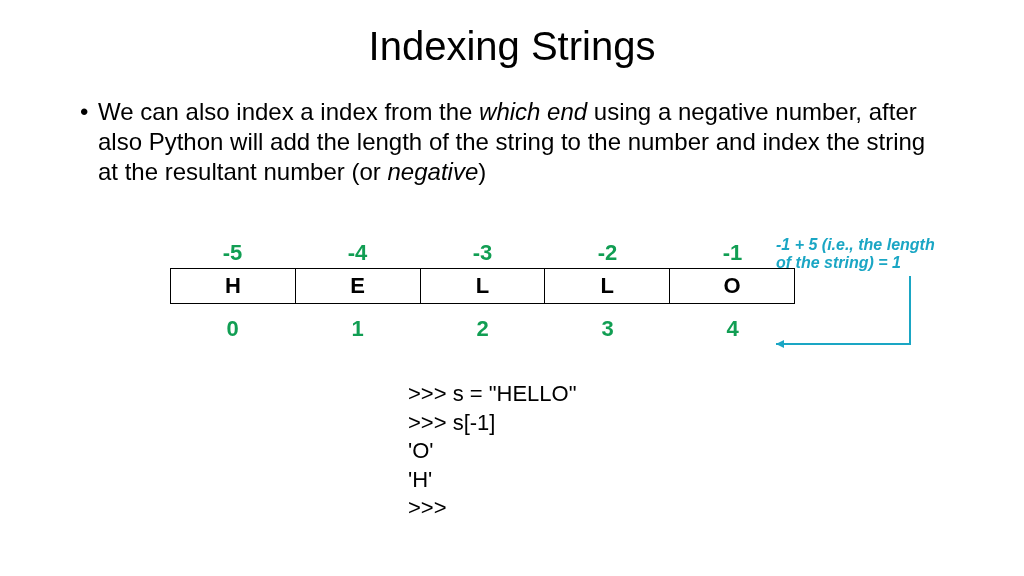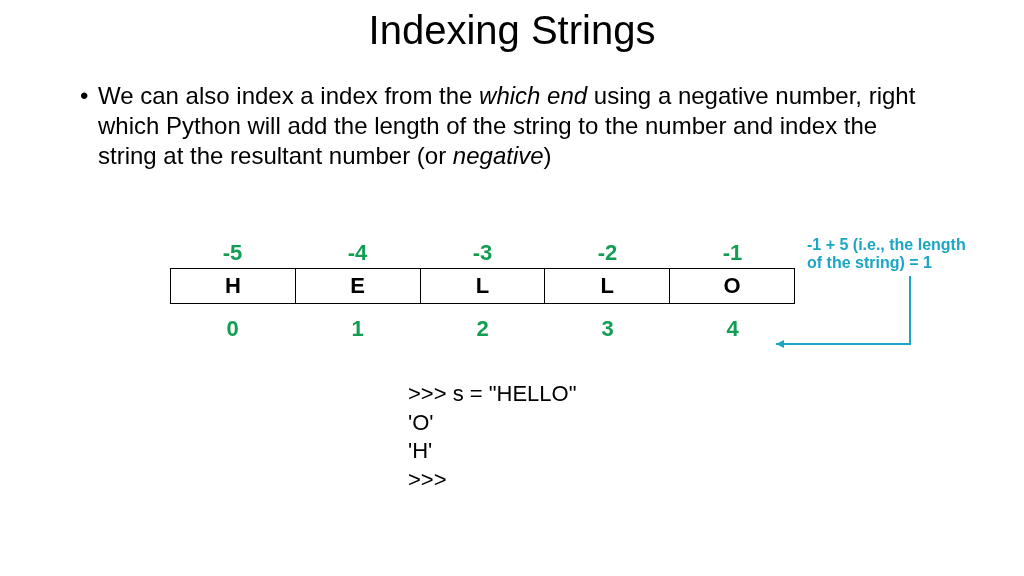--- a/index.html
+++ b/index.html
@@ -9,21 +9,21 @@
     background: #fff;
     font-family: "Segoe UI", "Helvetica Neue", Arial, sans-serif;
     color: #000;
     position: relative;
     overflow: hidden;
   }
   .title {
     text-align: center;
     font-size: 40px;
     font-weight: 400;
-    padding-top: 8px;
+    padding-top: 24px;
     padding-bottom: 28px;
   }
   .bullet-wrap {
     padding: 0 90px 0 98px;
     font-size: 24px;
     line-height: 1.25;
   }
   .bullet-wrap .dot {
     position: absolute;
     margin-left: -18px;
@@ -54,24 +54,25 @@
     font-size: 22px;
     font-weight: 700;
     padding: 4px 0;
     color: #000;
     margin-left: -1px;
   }
   .table-row .tcell:first-child { margin-left: 0; }
   .pos-row { margin-top: 12px; }
   .annotation {
     position: absolute;
-    left: 807px;
+    left: 776px;
     top: 236px;
     width: 200px;
     font-size: 16px;
+    font-style: italic;
     font-weight: 700;
     color: #1aa6c4;
     line-height: 1.15;
   }
   .arrow-svg {
     position: absolute;
     left: 770px;
     top: 276px;
     width: 160px;
     height: 80px;
@@ -86,21 +87,21 @@
     font-family: "Segoe UI", "Helvetica Neue", Arial, sans-serif;
   }
 </style>
 </head>
 <body>
 
 <h1 class="title">Indexing Strings</h1>
 
 <div class="bullet-wrap">
   <span class="dot">•</span>
-  <span>We can also index a index from the </span><span class="italic">which end</span><span> using a negative number, right which Python will add the length of the string to the number and index the string at the resultant number (or </span><span class="italic">negative</span><span>)</span>
+  <span>We can also index a index from the </span><span class="italic">which end</span><span> using a negative number, after also Python will add the length of the string to the number and index the string at the resultant number (or </span><span class="italic">negative</span><span>)</span>
 </div>
 
 <div class="diagram">
   <div class="row neg-row">
     <div class="cell">-5</div>
     <div class="cell">-4</div>
     <div class="cell">-3</div>
     <div class="cell">-2</div>
     <div class="cell">-1</div>
   </div>
@@ -125,16 +126,17 @@
   <span>of the string) = 1</span>
 </div>
 
 <svg class="arrow-svg" viewBox="0 0 160 80">
   <path d="M 140 0 L 140 68 L 6 68" stroke="#1aa6c4" stroke-width="2" fill="none"></path>
   <path d="M 6 68 L 14 64 L 14 72 Z" fill="#1aa6c4"></path>
 </svg>
 
 <div class="code">
   <div>&gt;&gt;&gt; s = "HELLO"</div>
+  <div>&gt;&gt;&gt; s[-1]</div>
   <div>'O'</div>
   <div>'H'</div>
   <div>&gt;&gt;&gt;</div>
 </div>
 
 </body></html>

